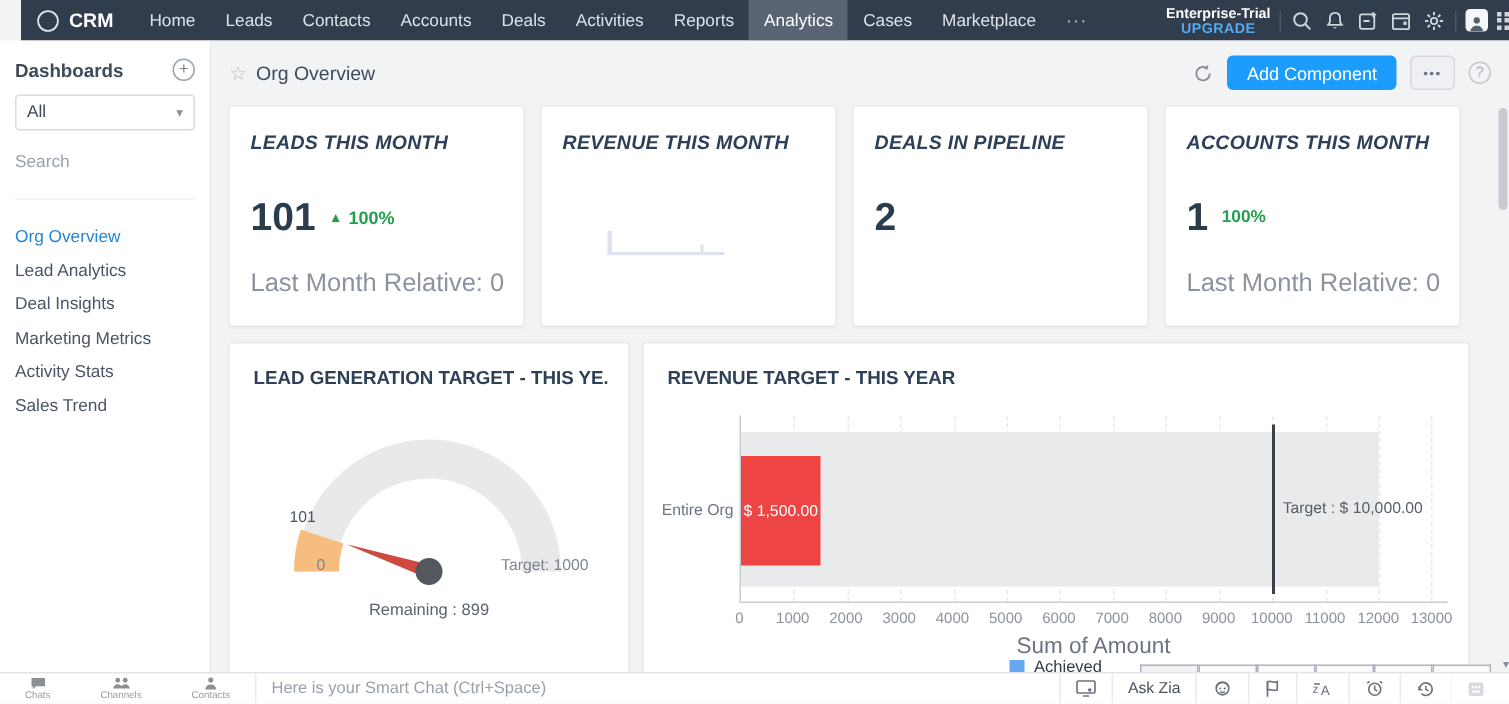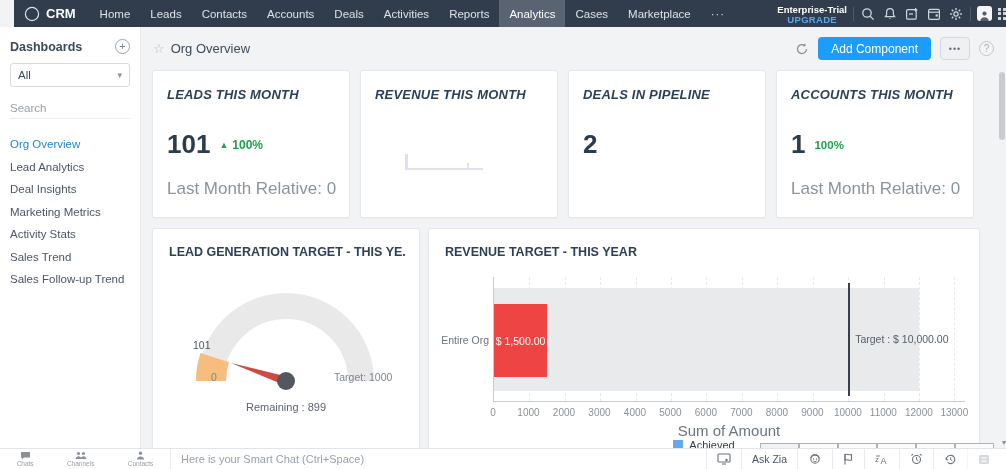--- a/index.html
+++ b/index.html
@@ -23,21 +23,21 @@
   .gridicon { display:grid; grid-template-columns:repeat(3,3px); grid-gap:1.5px; cursor:pointer; }
   .gridicon i { width:3px; height:3px; background:#cfd6dd; }
 
   
   .sidebar { position:absolute; top:27px; left:0; width:141px; height:421px; background:#fff; border-right:1px solid #e6e8eb; padding:12px 10px 0 10px; }
   .sb-head { display:flex; align-items:center; justify-content:space-between; margin-bottom:9px; }
   .sb-title { font-size:12.5px; font-weight:bold; color:#3d4a5a; }
   .sb-plus { width:15px; height:15px; border:1px solid #9aa2ac; border-radius:50%; color:#7a828c; font-size:11px; line-height:13px; text-align:center; cursor:pointer; }
   .sb-select { border:1px solid #d8dbe0; border-radius:3px; height:24px; display:flex; align-items:center; justify-content:space-between; padding:0 7px; font-size:11.5px; color:#3d4a5a; cursor:pointer; background:#fff; }
   .sb-select .caret { color:#8a919b; font-size:9px; }
-  .sb-search { margin-top:11px; padding-bottom:2px; border-bottom:1px solid #eceef1; }
+  .sb-search { margin-top:11px; padding-bottom:16px; border-bottom:1px solid #eceef1; }
   .sb-search input { border:none; outline:none; width:100%; font-size:11.5px; color:#3d4a5a; font-family:"Liberation Sans",sans-serif; background:transparent; }
   .sb-search input::placeholder { color:#9aa1ab; }
   .sb-list { margin-top:14px; display:flex; flex-direction:column; gap:0; }
   .sb-item { font-size:11.5px; color:#4a5565; padding:6px 0 6px 0; line-height:10px; height:22.5px; cursor:pointer; }
   .sb-item.active { color:#2187d8; }
 
   
   .main { position:absolute; top:27px; left:141px; width:865px; height:421px; background:#f2f3f5; overflow:hidden; }
   .toolbar { height:43px; display:flex; align-items:center; padding:0 12px; }
   .tb-star { color:#b9bfc7; font-size:13px; margin-right:6px; cursor:pointer; }
@@ -216,21 +216,20 @@
     <div class="sb-search">
       <input type="text" placeholder="Search" style="">
     </div>
     <div class="sb-list">
       <div class="sb-item active">Org Overview</div>
       <div class="sb-item">Lead Analytics</div>
       <div class="sb-item">Deal Insights</div>
       <div class="sb-item">Marketing Metrics</div>
       <div class="sb-item">Activity Stats</div>
       <div class="sb-item">Sales Trend</div>
-      <div class="sb-item">Sales Follow-up Trend</div>
     </div>
   </div>
 
   <div class="main">
     <div class="toolbar">
       <span class="tb-star">☆</span>
       <span class="tb-title">Org Overview</span>
       <div class="tb-right">
         <span class="tb-refresh">
             <svg class="ic" width="14" height="14" viewBox="0 0 14 14">

